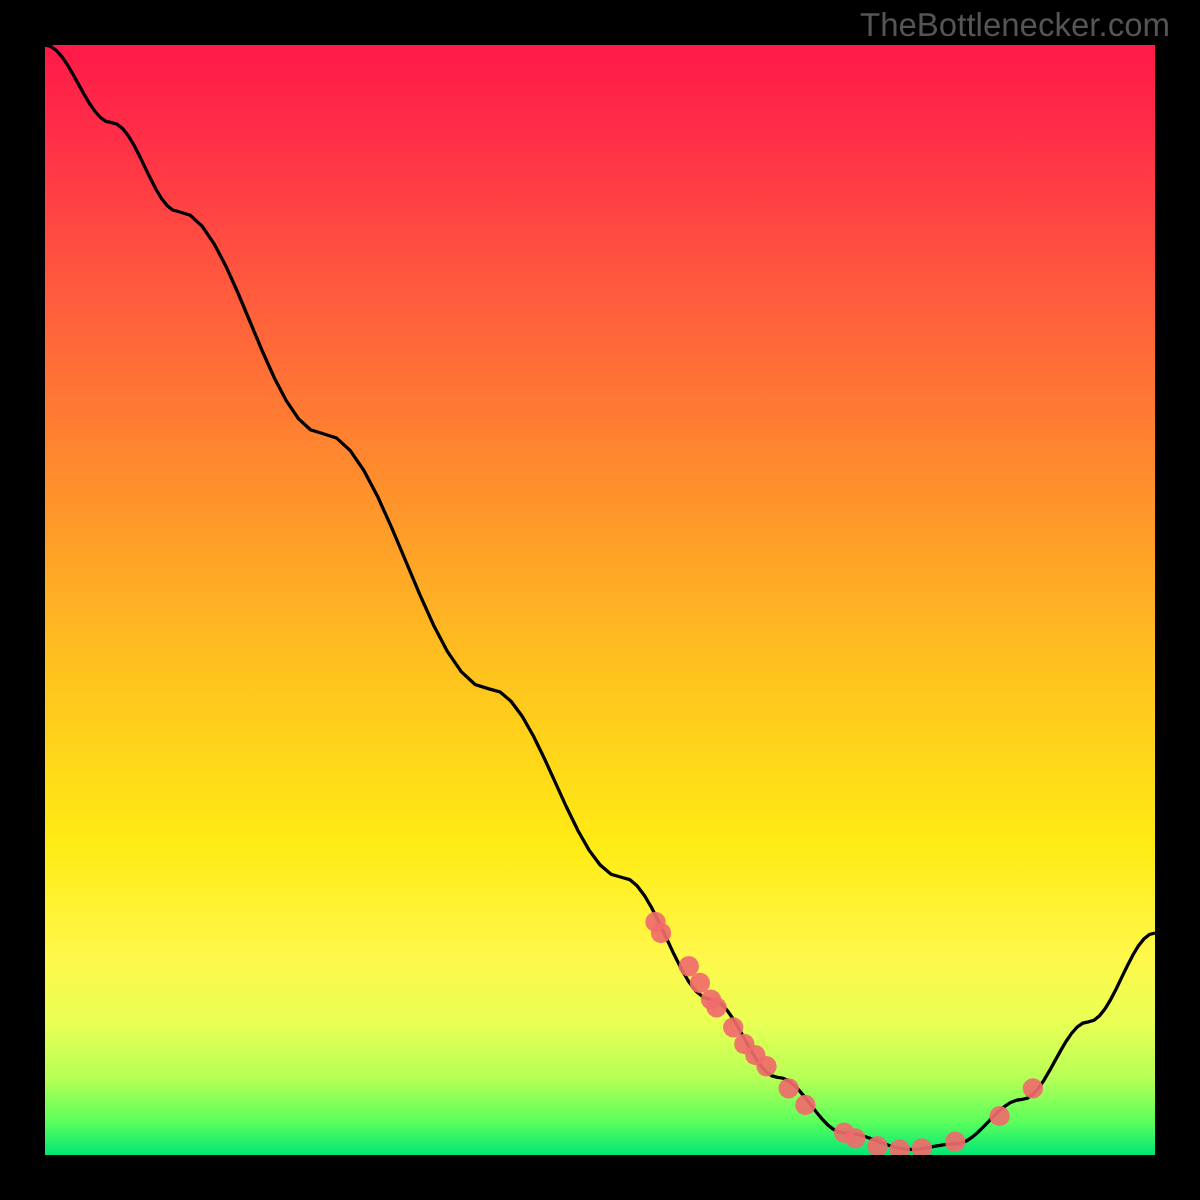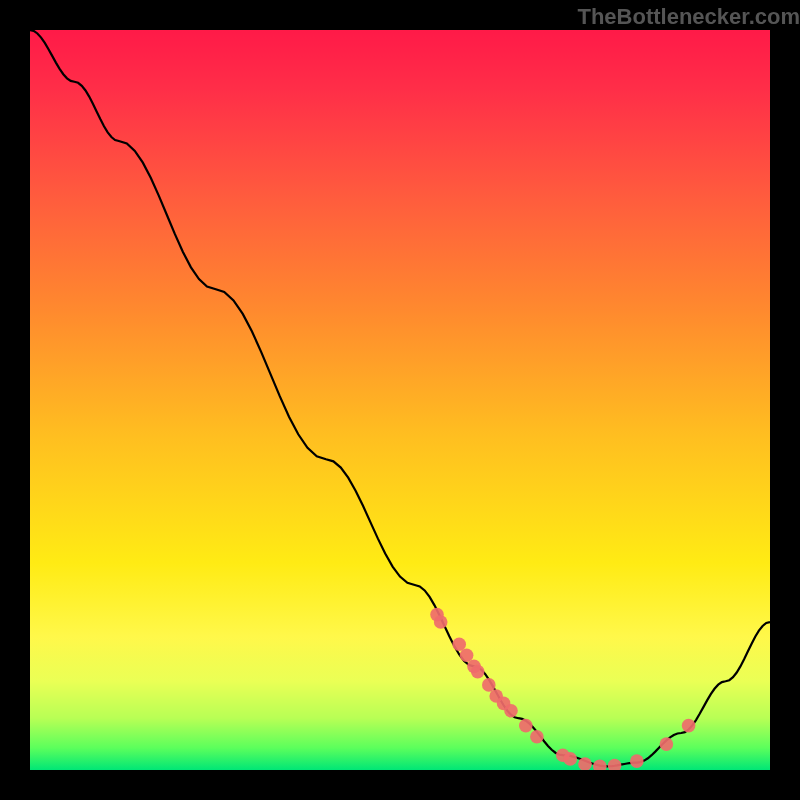--- a/index.html
+++ b/index.html
@@ -7,24 +7,24 @@
     width: 800px;
     height: 800px;
     background: #000;
     font-family: Arial, sans-serif;
     position: relative;
     overflow: hidden;
   }
   .watermark {
     position: absolute;
     top: 4px;
-    right: 0;
+    right: 20px;
     color: #555;
     font-size: 22px;
-    font-weight: 700;
+    font-weight: 400;
     z-index: 10;
   }
   .chart-area {
     position: absolute;
     left: 30px;
     top: 30px;
     width: 740px;
     height: 740px;
     background: linear-gradient(to bottom,
       #ff1a48 0%,

